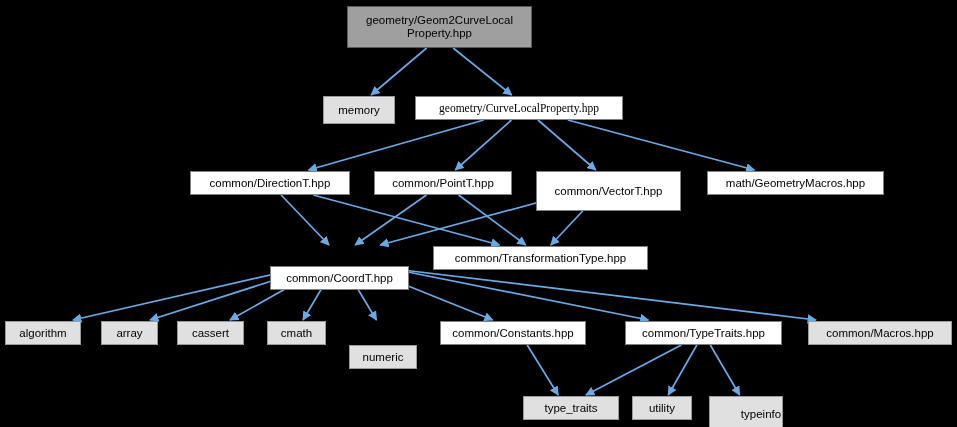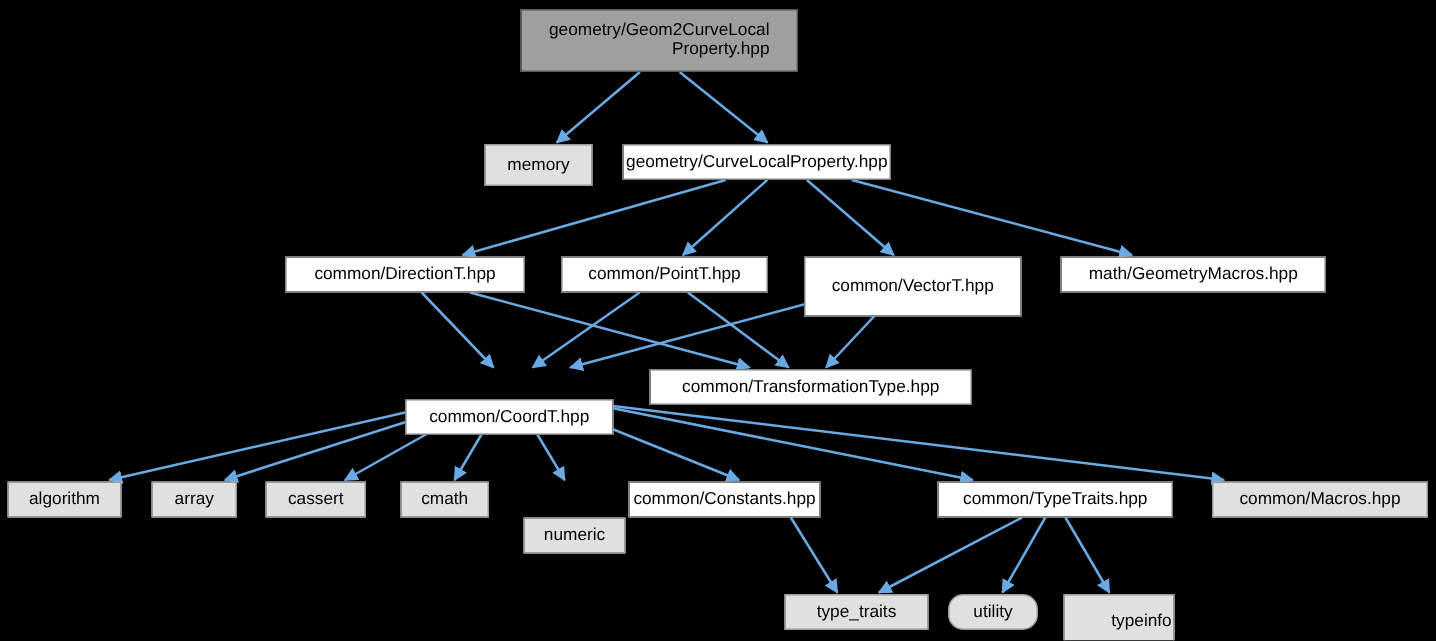--- a/index.html
+++ b/index.html
@@ -10,21 +10,21 @@
     overflow:hidden;
     font-family:"Liberation Sans", sans-serif;
   }
   svg#edges{position:absolute;left:0;top:0;width:957px;height:427px;}
   .node{
     position:absolute;
     box-sizing:border-box;
     display:flex;
     align-items:center;
     justify-content:center;
-    text-align:right;
+    text-align:center;
     font-size:11.5px;
     line-height:13px;
     color:#000;
     white-space:pre-line;
     border:1px solid #7f7f7f;
     background:#ffffff;
     padding:0 2px;
   }
   .node.sys{ background:#e0e0e0; border:1px solid #9a9a9a; }
   .node.root{ background:#9f9f9f; border:1px solid #5a5a5a; }
@@ -62,32 +62,32 @@
       <line x1="403" y1="270" x2="816" y2="320" stroke="#6aaae4" stroke-width="1.7" marker-end="url(#arrow)"></line>
       <line x1="527.2" y1="345" x2="558.196" y2="395" stroke="#6aaae4" stroke-width="1.7" marker-end="url(#arrow)"></line>
       <line x1="681.34" y1="345" x2="585.9412" y2="395" stroke="#6aaae4" stroke-width="1.7" marker-end="url(#arrow)"></line>
       <line x1="696.86" y1="345" x2="668.2748" y2="395" stroke="#6aaae4" stroke-width="1.7" marker-end="url(#arrow)"></line>
       <line x1="710.3" y1="345" x2="739.574" y2="395" stroke="#6aaae4" stroke-width="1.7" marker-end="url(#arrow)"></line>
     </svg>
   <div id="nodes-layer">
       <div class="node root" style="left: 347px; top: 6px; width: 185px; height: 42px;">geometry/Geom2CurveLocal
 Property.hpp</div>
       <div class="node sys" style="left: 323px; top: 96px; width: 72px; height: 28px;">memory</div>
-      <div class="node proj" style="left: 415px; top: 96px; width: 179px; height: 24px;">geometry/CurveLocalProperty.hpp</div>
+      <div class="node proj" style="left: 415px; top: 96px; width: 208px; height: 24px; font-family: Liberation Serif, serif;">geometry/CurveLocalProperty.hpp</div>
       <div class="node proj" style="left: 190px; top: 171px; width: 160px; height: 24px;">common/DirectionT.hpp</div>
       <div class="node proj" style="left: 374px; top: 171px; width: 138px; height: 24px;">common/PointT.hpp</div>
       <div class="node proj" style="left: 536px; top: 171px; width: 145px; height: 40px;">common/VectorT.hpp</div>
       <div class="node proj" style="left: 707px; top: 171px; width: 177px; height: 24px;">math/GeometryMacros.hpp</div>
       <div class="node proj" style="left: 270px; top: 246px; width: 139px; height: 24px; margin-top: 20px;">common/CoordT.hpp</div>
       <div class="node proj" style="left: 433px; top: 246px; width: 215px; height: 24px;">common/TransformationType.hpp</div>
       <div class="node sys" style="left: 5px; top: 321px; width: 76px; height: 24px;">algorithm</div>
       <div class="node sys" style="left: 101px; top: 321px; width: 57px; height: 24px;">array</div>
       <div class="node sys" style="left: 177px; top: 321px; width: 67px; height: 24px;">cassert</div>
       <div class="node sys" style="left: 267px; top: 321px; width: 59px; height: 24px;">cmath</div>
       <div class="node sys" style="left: 349px; top: 321px; width: 68px; height: 24px; margin-top: 24px;">numeric</div>
-      <div class="node proj" style="left: 419px; top: 321px; width: 128px; height: 24px;">common/Constants.hpp</div>
+      <div class="node proj" style="left: 440px; top: 321px; width: 146px; height: 24px;">common/Constants.hpp</div>
       <div class="node proj" style="left: 625px; top: 321px; width: 157px; height: 24px;">common/TypeTraits.hpp</div>
       <div class="node sys" style="left: 808px; top: 321px; width: 144px; height: 24px;">common/Macros.hpp</div>
       <div class="node sys" style="left: 523px; top: 396px; width: 96px; height: 24px;">type_traits</div>
-      <div class="node sys" style="left: 632px; top: 396px; width: 60px; height: 24px; border-radius: 10px;">utility</div>
+      <div class="node sys" style="left: 632px; top: 396px; width: 60px; height: 24px;">utility</div>
       <div class="node sys" style="left: 709px; top: 396px; width: 74px; height: 36px; padding-left: 32px;">typeinfo</div>
     </div>
 </div>
 
 </body></html>

